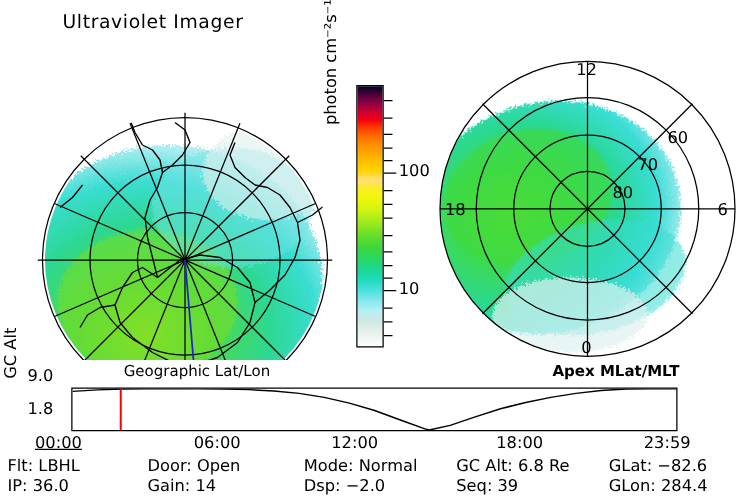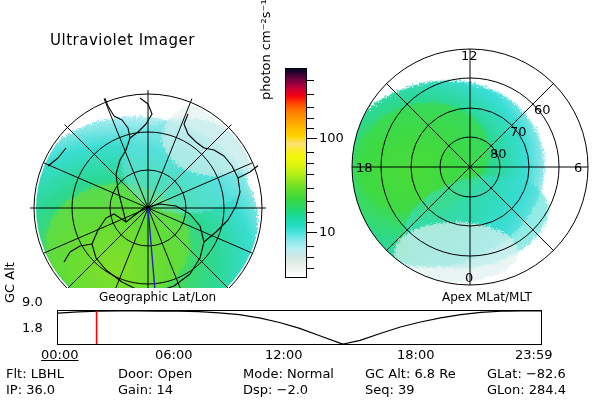--- a/index.html
+++ b/index.html
@@ -5,21 +5,21 @@
   html,body{margin:0;padding:0;}
   body{
     width:600px;height:400px;background:#ffffff;position:relative;
     font-family:"DejaVu Sans",sans-serif;color:#000;overflow:hidden;
   }
   .abs{position:absolute;}
 
   
   #header{top:8px;left:0;width:600px;height:22px;}
   #header span{position:absolute;font-size:15px;letter-spacing:.5px;white-space:nowrap;}
-  #hdr-title{left:50px;margin-top:23px;}
+  #hdr-title{left:50px;}
   #hdr-date{left:273px;}
   #hdr-time{left:415px;}
 
   
   .polar{position:absolute;}
   .polar svg{display:block;}
   .cap{position:absolute;font-size:12px;white-space:nowrap;margin-left:37px;}
 
   
   #cbar-wrap{left:285px;top:68px;width:22px;height:210px;}
@@ -199,34 +199,34 @@
 
   <text class="plab" x="113" y="14">12</text>
   <text class="plab" x="8" y="126">18</text>
   <text class="plab" x="226" y="126">6</text>
   <text class="plab" x="117" y="236">0</text>
   <text class="plab" x="186" y="68">60</text>
   <text class="plab" x="162" y="90">70</text>
   <text class="plab" x="142" y="112">80</text>
 </svg>
 </div>
-<div class="cap" style="left:405px;top:290px;">Apex MLat/MLT</div>
+<div class="cap" style="left:405px;top:290px;font-weight:bold;">Apex MLat/MLT</div>
 
 <div id="gcalt-label">GC Alt</div>
 <div class="yt" id="yt-hi">9.0</div>
 <div class="yt" id="yt-lo">1.8</div>
 
 <div class="abs" id="tpanel">
   <svg width="483" height="33" viewBox="0 0 483 33" preserveAspectRatio="none">
     <polyline id="alt-curve" fill="none" stroke="#000" stroke-width="1.2" points="0.0,2.1 20.1,0.9 40.3,0.2 60.4,0.0 80.6,0.0 100.7,0.1 120.8,0.2 141.0,0.7 161.1,1.8 181.3,3.7 201.4,6.9 221.5,11.5 241.7,17.4 261.8,24.8 281.9,32.1 285.3,33.0 302.1,29.3 322.2,22.5 342.4,16.0 362.5,11.0 382.6,6.9 402.8,3.7 422.9,1.4 443.1,0.2 463.2,0.0 483.0,0.0"></polyline>
     <line id="time-marker" x1="38.599722029186935" y1="0" x2="38.599722029186935" y2="33" stroke="#ff0000" stroke-width="1.6"></line>
   </svg>
 </div>
 
-<div class="xt" style="left:41px;text-decoration:underline;">00:00</div>
+<div class="xt" style="left:28px;text-decoration:underline;">00:00</div>
 <div class="xt" style="left:155px;">06:00</div>
 <div class="xt" style="left:265px;">12:00</div>
 <div class="xt" style="left:397px;">18:00</div>
 <div class="xt" style="left:515px;">23:59</div>
 
 <div id="footer">
   <span class="frow1 fc0">Flt: LBHL</span>
   <span class="frow1 fc1">Door: Open</span>
   <span class="frow1 fc2">Mode: Normal</span>
   <span class="frow1 fc3">GC Alt: 6.8 Re</span>

